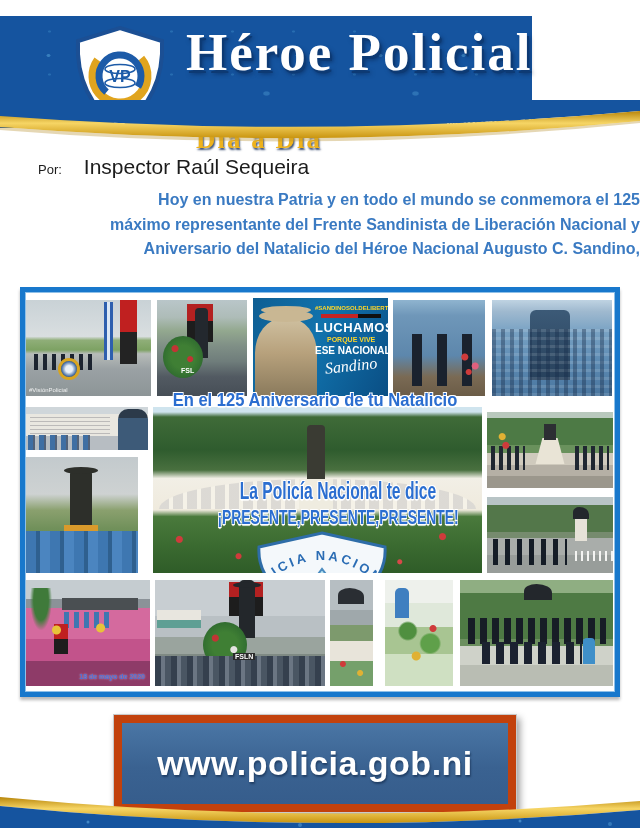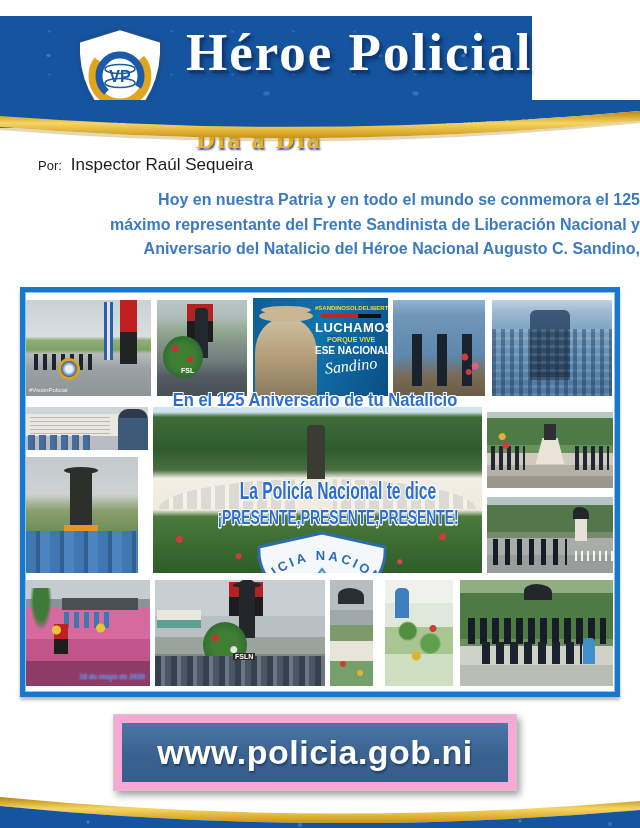--- a/index.html
+++ b/index.html
@@ -28,43 +28,43 @@
     font-family:"Liberation Serif","DejaVu Serif",serif; font-weight:bold;
     font-size:27px; color:#eeb21c; letter-spacing:2px; white-space:nowrap;
     text-shadow:1px 2px 2px rgba(10,35,80,.8);
   }
   .hdr-ed { font-size:15px; font-weight:bold; color:#ffffff; white-space:pre; }
   .hdr-date { font-size:15px; font-weight:bold; color:#ffffff; white-space:pre; }
 
   
   .byline { position:absolute; left:38px; top:155px; color:#1c1c1c; }
   .byline .lbl { font-size:13px; }
-  .byline .auth { font-size:17px; margin-left:9px;text-align:center; }
+  .byline .auth { font-size:21px; margin-left:22px;text-align:center; }
   .lead { position:absolute; left:0; top:188px; width:640px; text-align:center;
           color:#3a7ac2; font-weight:bold; font-size:16px; line-height:24.5px; }
   .lead span { display:block; white-space:nowrap;text-align:right; }
 
   
   .collage {
     position:absolute; left:20px; top:287px; width:600px; height:410px;
     background:#ffffff; border:5px solid #1878cc;
     box-shadow:0 0 0 1px #8fc0e8 inset, 0 3px 3px rgba(0,0,0,.28);
   }
   .ph { position:absolute; overflow:hidden; background:#cfd4d6; }
   .cap { position:absolute; z-index:6; text-align:center; font-weight:bold; color:#2b6ed0;
          text-shadow:-1px -1px 0 #fff, 1px -1px 0 #fff, -1px 1px 0 #fff, 1px 1px 0 #fff, 0 2px 1px rgba(255,255,255,.8);
          white-space:nowrap; }
 
   
   .poster-txt { position:absolute; text-align:center; color:#fff; white-space:nowrap; }
 
   
   .banner-frame {
-    position:absolute; left:113px; top:714px; width:404px; height:77px;
-    background:#f9a8d4; border:1px solid #c9c9c9;
+    position:absolute; left:113px; top:714px; width:404px; height:99px;
+    background:#c2410c; border:1px solid #c9c9c9;
     box-shadow:3px 4px 7px rgba(0,0,0,.38);
   }
   .banner-inner {
     position:absolute; left:8px; top:8px; right:8px; bottom:8px;
     background:linear-gradient(180deg,#4a76a5 0%, #3a6291 55%, #365d8c 100%);
     display:flex; align-items:center; justify-content:center;
   }
   .banner-inner span {
     color:#ffffff; font-weight:bold; font-size:34px; letter-spacing:0.5px;
     text-shadow:1px 2px 2px rgba(10,30,60,.5);

